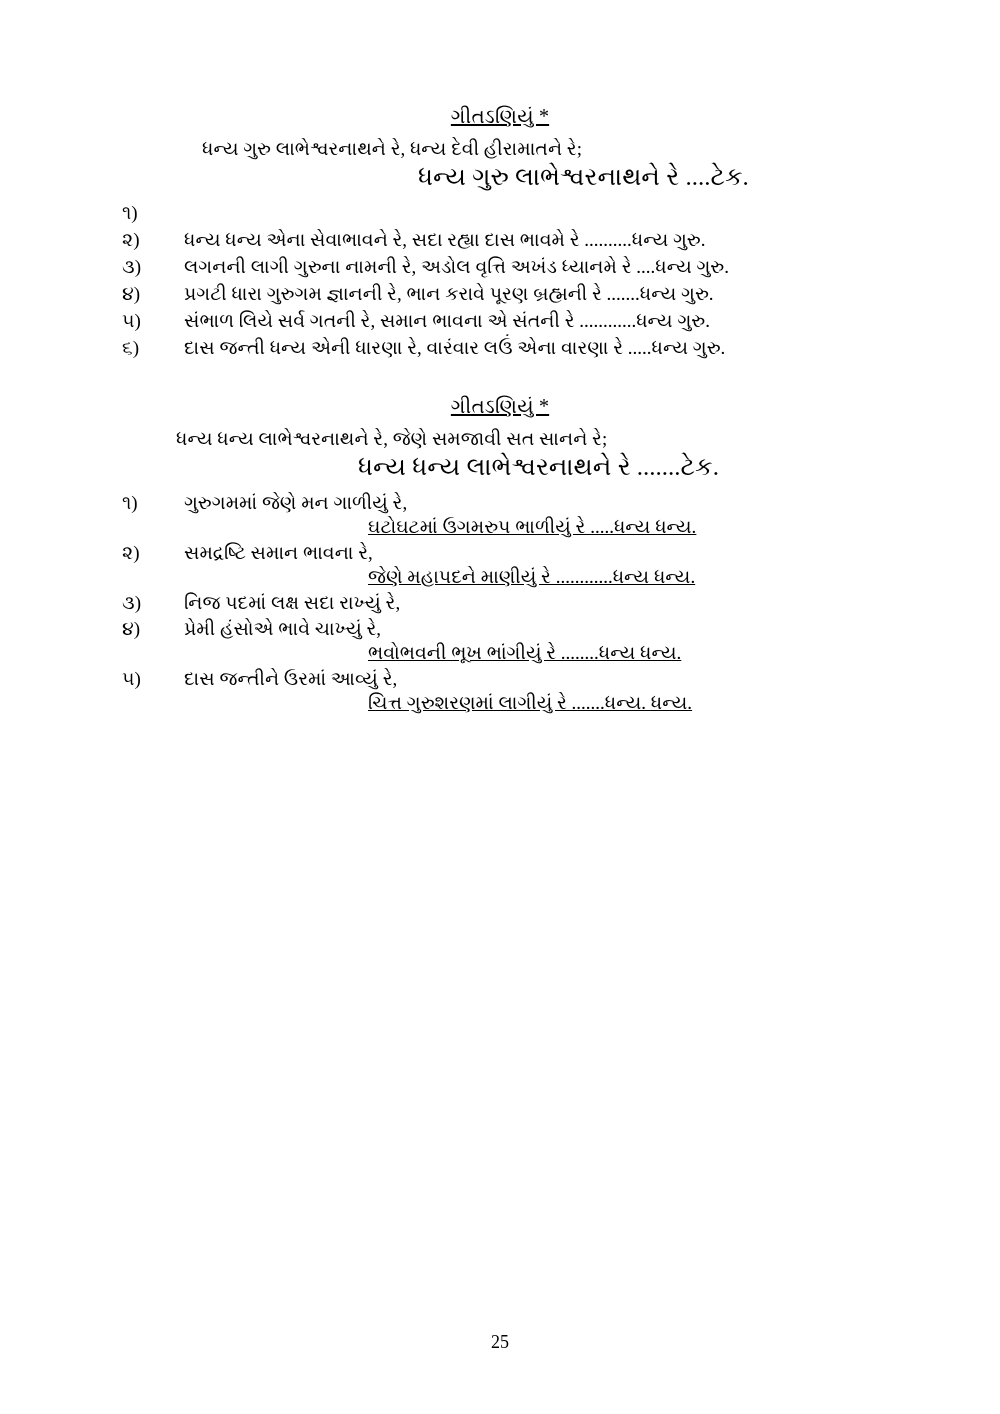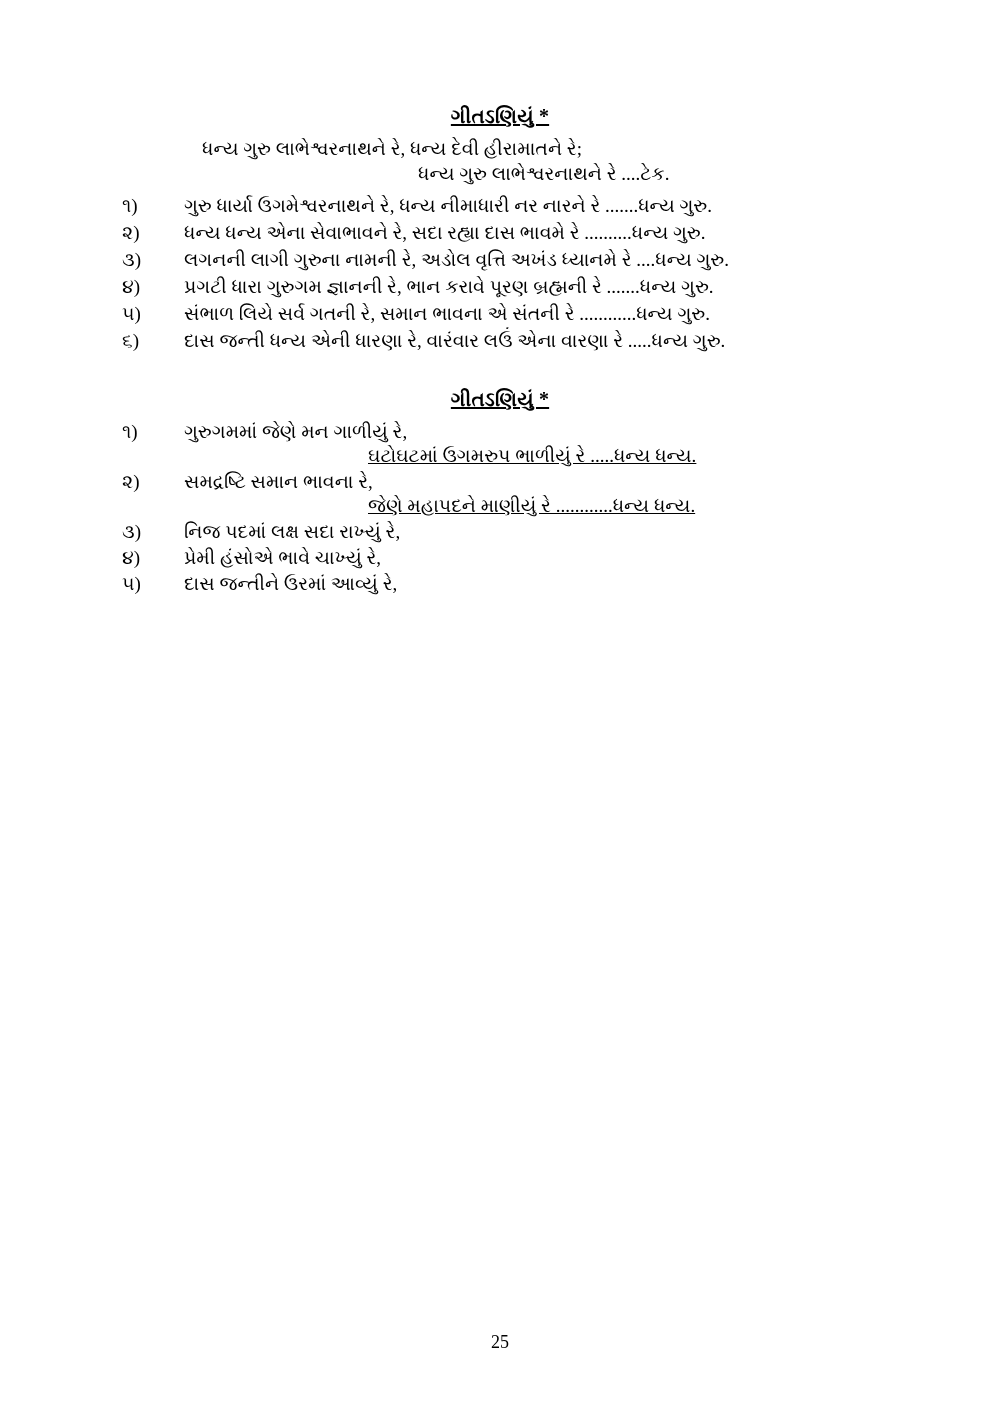--- a/index.html
+++ b/index.html
@@ -19,36 +19,36 @@
   .content {
     position: absolute;
     left: 118px;
     top: 105px;
     width: 764px;
   }
 
   .song-title {
     text-align: center;
     font-size: 20px;
-    font-weight: bold;
+    font-weight: normal;
     text-decoration: underline;
     letter-spacing: 0.2px;
     margin: 0 0 10px 0;
   }
 
   .refrain {
     margin: 0 0 2px 0;
   }
   .refrain-line1 {
     font-size: 19px;
     margin-left: 84px;
     white-space: nowrap;
   }
   .refrain-line2 {
-    font-size: 19px;
+    font-size: 25px;
     margin-left: 300px;
     white-space: nowrap;
     margin-top: 3px;
   }
 
   .verses {
     margin-top: 10px;
   }
   .verse {
     display: flex;
@@ -114,21 +114,20 @@
       <div class="song-title">ગીતઽણિયું *</div>
 
       <div class="refrain">
         <div class="refrain-line1">ધન્ય ગુરુ લાભેશ્વરનાથને રે, ધન્ય દેવી હીરામાતને રે;</div>
         <div class="refrain-line2">ધન્ય ગુરુ લાભેશ્વરનાથને રે ....ટેક.</div>
       </div>
 
       <div class="verses">
         <div class="verse">
           <div class="verse-num">૧)</div>
-          <div class="verse-text">ગુરુ ધાર્યા ઉગમેશ્વરનાથને રે, ધન્ય નીમાધારી નર નારને રે .......ધન્ય ગુરુ.</div>
         </div>
         <div class="verse">
           <div class="verse-num">૨)</div>
           <div class="verse-text">ધન્ય ધન્ય એના સેવાભાવને રે, સદા રહ્યા દાસ ભાવમે રે ..........ધન્ય ગુરુ.</div>
         </div>
         <div class="verse">
           <div class="verse-num">૩)</div>
           <div class="verse-text">લગનની લાગી ગુરુના નામની રે, અડોલ વૃત્તિ અખંડ ધ્યાનમે રે ....ધન્ય ગુરુ.</div>
         </div>
         <div class="verse">
@@ -142,20 +141,24 @@
         <div class="verse">
           <div class="verse-num">૬)</div>
           <div class="verse-text">દાસ જન્તી ધન્ય એની ધારણા રે, વારંવાર લઉં એના વારણા રે .....ધન્ય ગુરુ.</div>
         </div>
       </div>
     </div>
 
     <div class="song song2">
       <div class="song-title">ગીતઽણિયું *</div>
 
+      <div class="refrain">
+        <div class="refrain-line1">ધન્ય ધન્ય લાભેશ્વરનાથને રે, જેણે સમજાવી સત સાનને રે;</div>
+        <div class="refrain-line2">ધન્ય ધન્ય લાભેશ્વરનાથને રે .......ટેક.</div>
+      </div>
 
       <div class="verses">
         <div class="verse2">
           <div class="row1">
             <div class="verse-num">૧)</div>
             <div class="verse-text">ગુરુગમમાં જેણે મન ગાળીયું રે,</div>
           </div>
           <div class="row2">ઘટોઘટમાં ઉગમરુપ ભાળીયું રે .....ધન્ય ધન્ય.</div>
         </div>
 
@@ -172,27 +175,29 @@
             <div class="verse-num">૩)</div>
             <div class="verse-text">નિજ પદમાં લક્ષ સદા રાખ્યું રે,</div>
           </div>
         </div>
 
         <div class="verse2">
           <div class="row1">
             <div class="verse-num">૪)</div>
             <div class="verse-text">પ્રેમી હંસોએ ભાવે ચાખ્યું રે,</div>
           </div>
+          <div class="row2">ભવોભવની ભૂખ ભાંગીયું રે ........ધન્ય ધન્ય.</div>
         </div>
 
         <div class="verse2">
           <div class="row1">
             <div class="verse-num">૫)</div>
             <div class="verse-text">દાસ જન્તીને ઉરમાં આવ્યું રે,</div>
           </div>
+          <div class="row2">ચિત્ત ગુરુશરણમાં લાગીયું રે .......ધન્ય. ધન્ય.</div>
         </div>
       </div>
     </div>
 
   </div>
 
   <div class="page-number">25</div>
 </div>
 
 </body></html>

